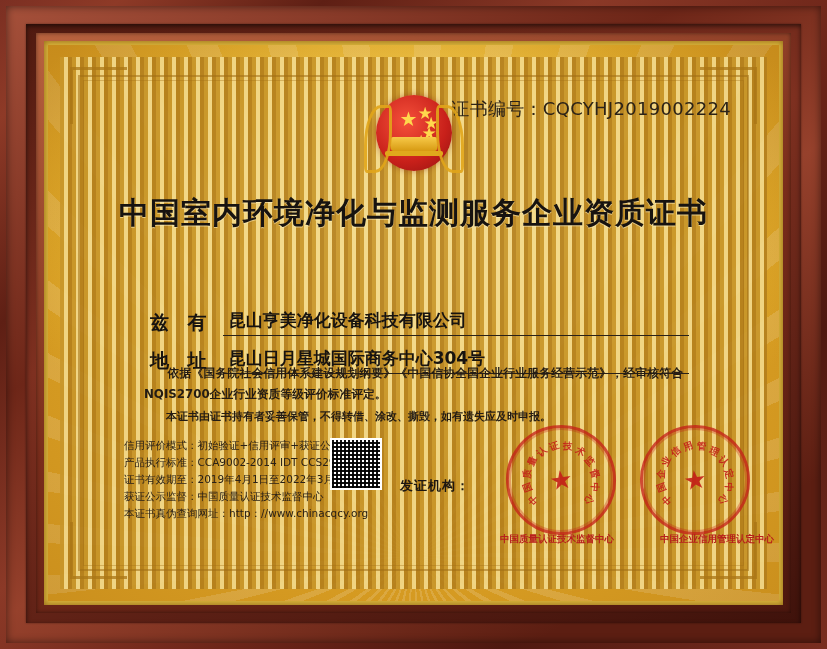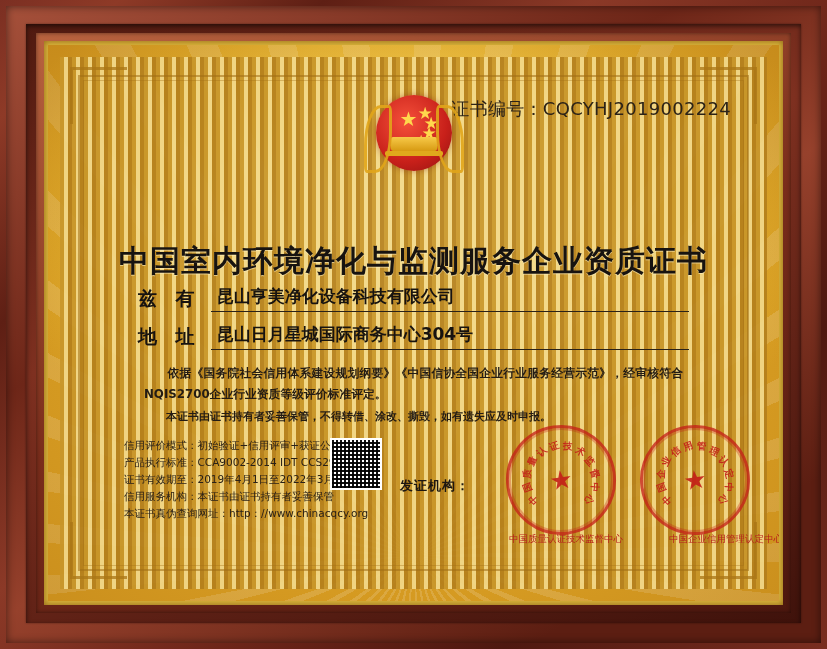--- a/index.html
+++ b/index.html
@@ -75,29 +75,29 @@
   #emblem .gate2{position:absolute;left:50%;top:62px;transform:translateX(-50%);width:58px;height:5px;
     background:#e0a91c;border-radius:2px;}
   #emblem .wheat-l,#emblem .wheat-r{position:absolute;top:16px;width:22px;height:62px;
     border:3px solid rgba(225,165,25,.9);border-radius:60% 10% 60% 10%;}
   #emblem .wheat-l{left:2px;}
   #emblem .wheat-r{right:2px;transform:scaleX(-1);}
 
   #title{position:absolute;left:0;right:0;top:148px;text-align:center;
     font-size:30px;font-weight:bold;color:#171310;letter-spacing:1px;
     font-family:"DejaVu Sans","Liberation Sans",sans-serif;
-    text-shadow:0 1px 0 rgba(255,240,190,.6);margin-top:48px;}
+    text-shadow:0 1px 0 rgba(255,240,190,.6);}
   #grade{position:absolute;left:0;right:0;top:192px;text-align:center;
     font-size:29px;font-weight:bold;color:#c0121a;letter-spacing:4px;
     text-shadow:0 1px 1px rgba(255,230,170,.7);}
 
-  .field{position:absolute;left:90px;right:90px;display:flex;align-items:flex-end;}
+  .field{position:absolute;left:102px;right:90px;display:flex;align-items:flex-end;}
   .field .lbl{font-size:19px;font-weight:bold;color:#171310;letter-spacing:6px;white-space:nowrap;}
   .field .val{flex:1;margin-left:10px;font-size:17px;font-weight:bold;color:#171310;
-    border-bottom:1.6px solid #2a2118;padding:0 6px 3px 6px;}
+    border-bottom:1.6px solid #2a2118;padding:0 6px 3px 6px;margin-top:24px;}
   #field-company{top:240px;}
   #field-address{top:278px;}
 
   #para1{position:absolute;left:96px;right:96px;top:318px;font-size:11.8px;line-height:1.75;color:#241c14;
     text-align:justify;text-indent:2em;font-weight:bold;}
   #para2{position:absolute;left:96px;right:96px;top:363px;font-size:11px;line-height:1.7;color:#241c14;
     text-indent:2em;font-weight:bold;}
 
   #meta{position:absolute;left:76px;top:392px;font-size:10.5px;line-height:1.62;color:#2a2117;}
   #meta div{white-space:nowrap;}
@@ -115,21 +115,21 @@
     border:3px solid rgba(196,28,24,.85);
     box-shadow:inset 0 0 0 2px rgba(196,28,24,.35);
     transform:rotate(-8deg);opacity:.88;}
   .seal .star{position:absolute;left:50%;top:50%;transform:translate(-50%,-50%);
     color:#c41c18;font-size:26px;line-height:1;}
   .seal .arc{position:absolute;inset:8px;border-radius:50%;}
   .seal .arc span{position:absolute;left:50%;top:50%;font-size:9.5px;color:#c41c18;font-weight:bold;
     transform-origin:0 0;white-space:nowrap;}
   #seal1{left:458px;top:380px;}
   #seal2{left:592px;top:380px;}
-  .seal-cap{position:absolute;font-size:9.5px;color:#b8201c;font-weight:normal;white-space:nowrap;padding-left:9px;}
+  .seal-cap{position:absolute;font-size:9.5px;color:#b8201c;font-weight:bold;white-space:nowrap;}
   #seal1-cap{left:452px;top:488px;}
   #seal2-cap{left:586px;top:488px;margin-left:26px;}
 </style>
 </head>
 <body>
 
 <div id="frame-outer">
   <div id="frame-a"></div>
   <div id="frame-b"></div>
   <div id="frame-c"></div>
@@ -176,21 +176,21 @@
         <div class="val">昆山日月星城国际商务中心304号</div>
       </div>
 
       <div id="para1">依据《国务院社会信用体系建设规划纲要》《中国信协全国企业行业服务经营示范》，经审核符合NQIS2700企业行业资质等级评价标准评定。</div>
       <div id="para2">本证书由证书持有者妥善保管，不得转借、涂改、撕毁，如有遗失应及时申报。</div>
 
       <div id="meta">
         <div>信用评价模式：初始验证+信用评审+获证公示监督</div>
         <div>产品执行标准：CCA9002-2014  IDT CCS2900-2015</div>
         <div>证书有效期至：2019年4月1日至2022年3月31日</div>
-        <div>信用服务机构：本证书由证书持有者妥善保管</div>
+        <div>获证公示监督：中国质量认证技术监督中心</div>
         <div>本证书真伪查询网址：http：//www.chinacqcy.org</div>
       </div>
 
       <div id="qr">
           <div class="q"></div>
         </div>
 
       <div id="issuer">发证机构：</div>
 
       <div class="seal" id="seal1">

